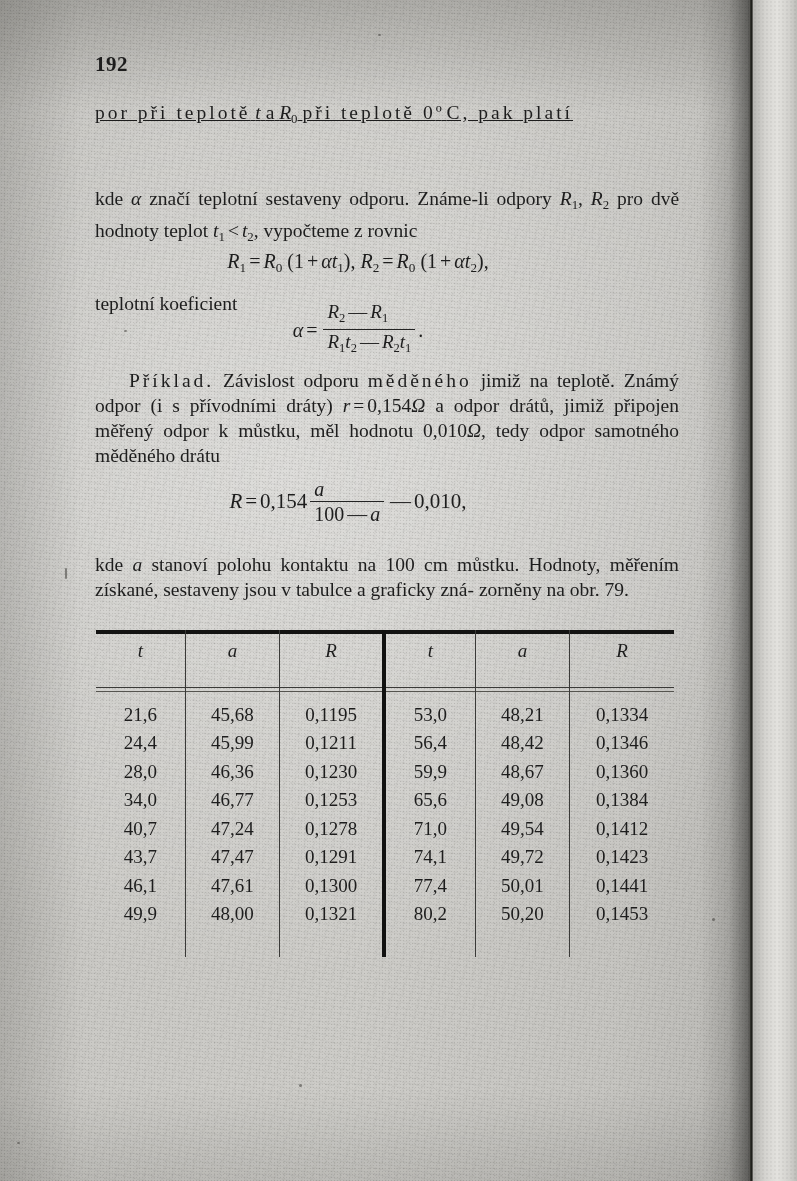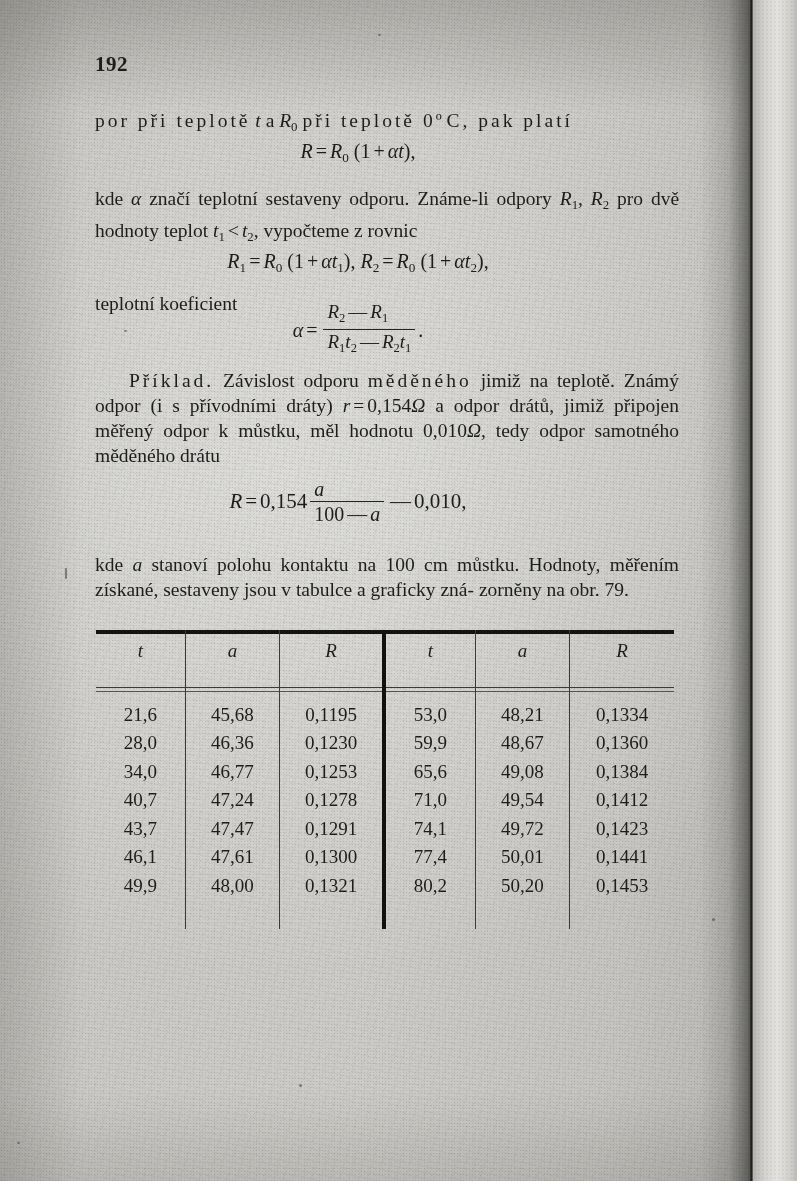--- a/index.html
+++ b/index.html
@@ -218,33 +218,29 @@
 
   <div id="paper"></div>
   <div id="grain"></div>
   <div id="grain2"></div>
   <div id="vignette"></div>
 
   <div id="content">
 
     <div class="folio">192</div>
 
-    <div class="para" style="left:95px; top:108px; width:580px;">
+    <div class="para" style="left:95px; top:100px; width:580px;text-decoration:underline;">
       <span class="sp">por při teplotě</span>
       <span class="mi">t</span>
       <span>a</span>
       <span class="mi">R</span><sub>0</sub>
       <span class="sp">při teplotě 0</span><span>º</span>
       <span class="sp">C, pak platí</span>
     </div>
 
-    <div class="display" style="left:48px; top:140px;">
-      <span class="mi">R</span><span class="op">=</span><span class="mi">R</span><sub>0</sub>
-      <span>(1</span><span class="op">+</span><span class="mi">α</span><span class="mi">t</span><span>),</span>
-    </div>
 
     <div class="para" style="left:95px; top:186px; width:584px;">
       <span>kde</span>
       <span class="mi">α</span>
       <span>značí teplotní sestaveny odporu. Známe-li odpory</span>
       <span class="mi">R</span><sub>1</sub><span>,</span>
       <span class="mi">R</span><sub>2</sub>
       <span>pro dvě hodnoty teplot</span>
       <span class="mi">t</span><sub>1</sub><span class="op">&lt;</span><span class="mi">t</span><sub>2</sub><span>, vypočteme z rovnic</span>
     </div>
@@ -314,20 +310,28 @@
 
           <tr>
               <td>21,6</td>
               <td class="vr">45,68</td>
               <td class="vr">0,1195</td>
               <td class="vr-thick">53,0</td>
               <td class="vr">48,21</td>
               <td class="vr">0,1334</td>
             </tr>
             <tr>
+              <td>24,4</td>
+              <td class="vr">45,99</td>
+              <td class="vr">0,1211</td>
+              <td class="vr-thick">56,4</td>
+              <td class="vr">48,42</td>
+              <td class="vr">0,1346</td>
+            </tr>
+            <tr>
               <td>28,0</td>
               <td class="vr">46,36</td>
               <td class="vr">0,1230</td>
               <td class="vr-thick">59,9</td>
               <td class="vr">48,67</td>
               <td class="vr">0,1360</td>
             </tr>
             <tr>
               <td>34,0</td>
               <td class="vr">46,77</td>

